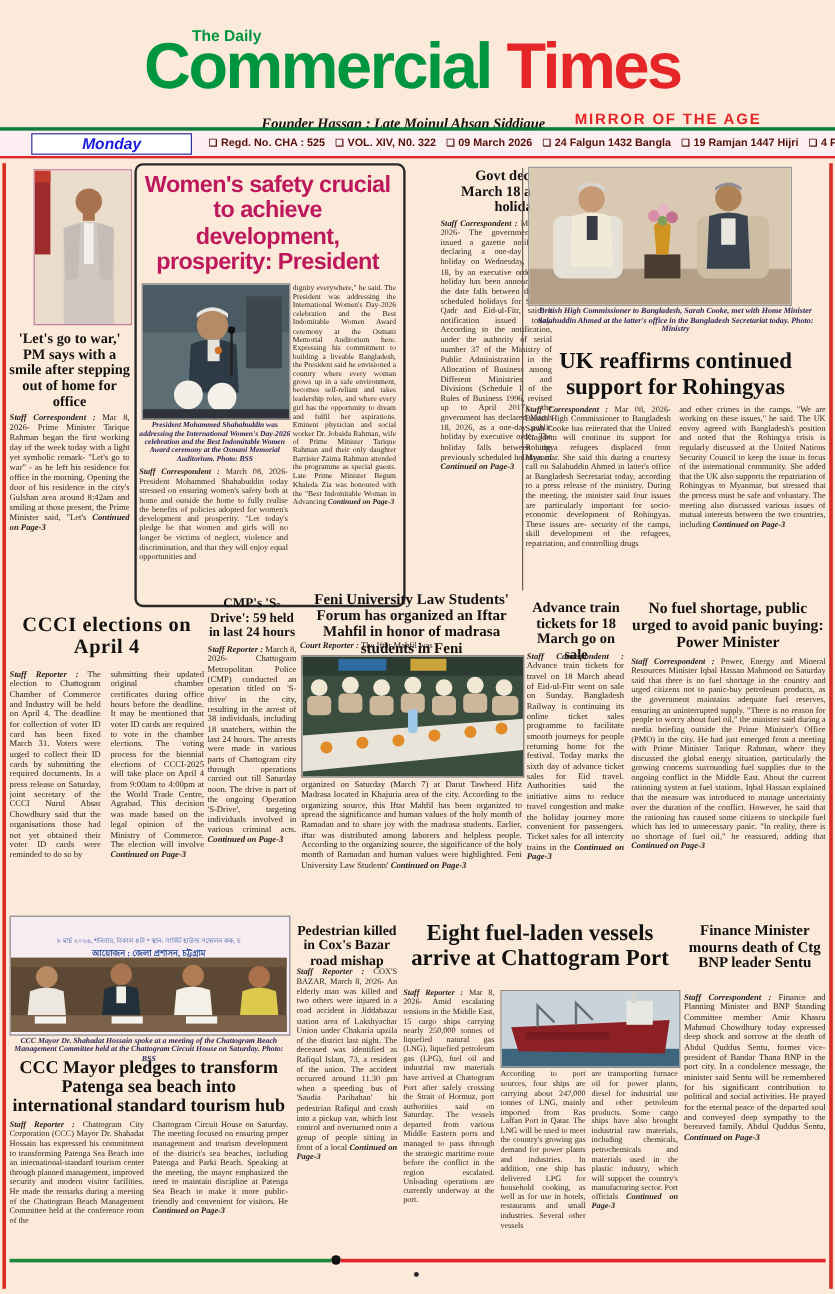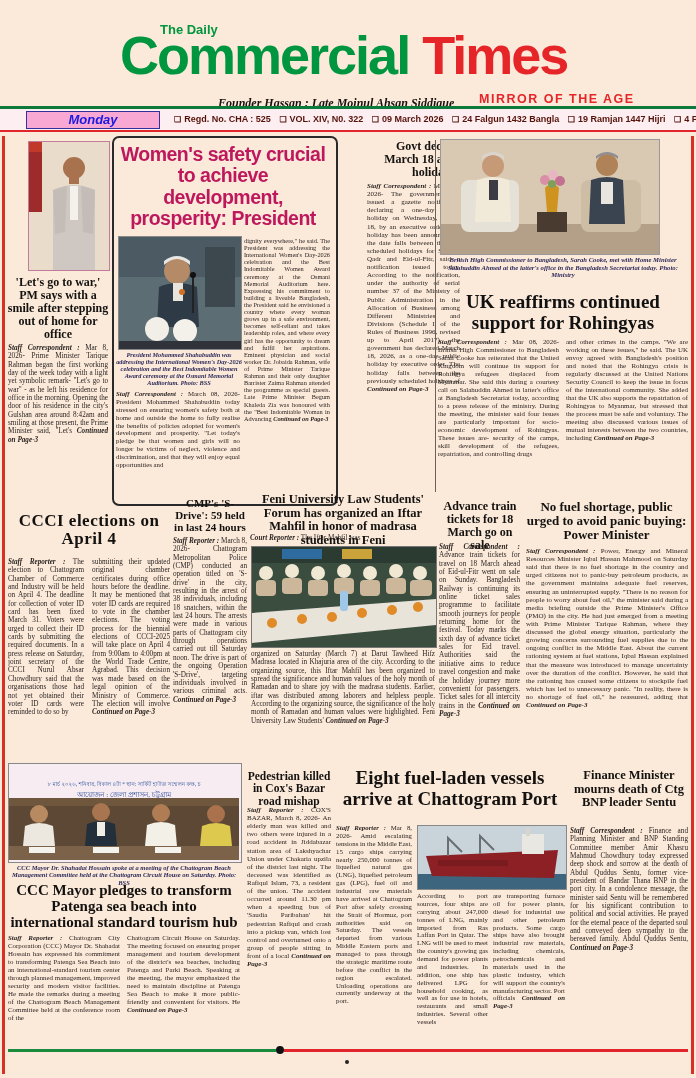--- a/index.html
+++ b/index.html
@@ -13,21 +13,21 @@
   .photo{overflow:hidden;}
   
   #hdr-daily{left:160px;top:22px;font-family:"Liberation Sans",sans-serif;font-weight:bold;font-size:13px;color:#009640;}
   #hdr-title{left:120px;top:24px;font-family:"Liberation Sans",sans-serif;font-weight:800;font-size:54px;letter-spacing:-2px;white-space:nowrap;}
   #hdr-title .grn{color:#009640;}
   #hdr-title .red{color:#e52528;}
   #hdr-founder{left:218px;top:96px;font-size:12px;font-weight:bold;font-style:italic;color:#16120f;}
   #hdr-motto{left:479px;top:92px;font-family:"Liberation Sans",sans-serif;font-weight:bold;font-size:12.5px;letter-spacing:1.5px;color:#e52528;}
   #rule-green{left:0;top:106px;width:696px;height:3px;background:#0b7a3a;}
   #dateline{left:0;top:109px;width:696px;height:21px;background:#fdeef2;}
-  #monday-box{left:26px;top:111px;width:132px;height:16px;background:#f9a8d4;border:1px solid #31319e;text-align:center;font-family:"Liberation Sans",sans-serif;font-weight:bold;font-style:italic;font-size:13px;color:#1a1ae0;line-height:16px;}
+  #monday-box{left:26px;top:111px;width:132px;height:16px;background:#ffffff;border:1px solid #31319e;text-align:center;font-family:"Liberation Sans",sans-serif;font-weight:bold;font-style:italic;font-size:13px;color:#1a1ae0;line-height:16px;}
   #date-items{left:168px;top:114px;width:520px;font-family:"Liberation Sans",sans-serif;font-weight:bold;font-size:9px;color:#551208;white-space:nowrap;}
   #date-items .bl{margin:0 3px 0 6px;font-size:8px;}
   #rule-red{left:0;top:130px;width:696px;height:2px;background:#e0262a;}
   #edge-l{left:2px;top:136px;width:3px;height:938px;background:#d93025;}
   #edge-r{left:691px;top:136px;width:3px;height:938px;background:#d93025;}
   
   #pm-photo{left:28px;top:141px;width:80px;height:128px;border:1px solid #c27b9b;}
   #pm-hl{left:6px;top:276px;width:104px;font-size:12px;}
   #pm-body{left:8px;top:344px;width:100px;height:164px;}
   
@@ -58,21 +58,21 @@
   #feni-photo{left:251px;top:546px;width:184px;height:100px;border:1px solid #777;}
   #feni-body{left:251px;top:650px;width:184px;height:112px;}
   #trn-hl{left:438px;top:500px;width:84px;font-size:12px;}
   #trn-body{left:439px;top:543px;width:81px;height:256px;}
   #fuel-hl{left:525px;top:500px;width:163px;font-size:13px;}
   #fuel-body{left:526px;top:547px;width:162px;height:252px;font-size:7px;}
   
   #my-photo{left:8px;top:763px;width:232px;height:98px;border:1px solid #888;background:#f6ecf2;}
   #my-banner1{left:0;top:1px;width:230px;text-align:center;font-weight:bold;font-size:11px;color:#c4157d;white-space:nowrap;overflow:hidden;}
   #my-banner2{left:0;top:17px;width:230px;text-align:center;font-size:5.5px;color:#35589e;white-space:nowrap;overflow:hidden;}
-  #my-banner3{left:0;top:25px;width:230px;text-align:center;font-weight:normal;font-size:7px;color:#1d3f8f;white-space:nowrap;overflow:hidden;}
+  #my-banner3{left:0;top:25px;width:230px;text-align:center;font-weight:bold;font-size:7px;color:#1d3f8f;white-space:nowrap;overflow:hidden;}
   #my-caption{left:6px;top:864px;width:236px;font-size:6.5px;}
   #my-hl{left:8px;top:882px;width:232px;font-size:15px;}
   #my-col1{left:8px;top:934px;width:112px;height:110px;font-size:6.9px;}
   #my-col2{left:127px;top:934px;width:113px;height:110px;font-size:6.9px;}
   #ped-hl{left:246px;top:770px;width:86px;font-size:11.5px;}
   #ped-body{left:247px;top:806px;width:84px;height:238px;font-size:7px;}
   #ves-hl{left:334px;top:768px;width:232px;font-size:19px;}
   #ves-col1{left:336px;top:824px;width:76px;height:220px;font-size:6.8px;}
   #ves-photo{left:417px;top:825px;width:148px;height:63px;border:1px solid #888;}
   #ves-col2{left:417px;top:892px;width:71px;height:152px;font-size:6.8px;}

